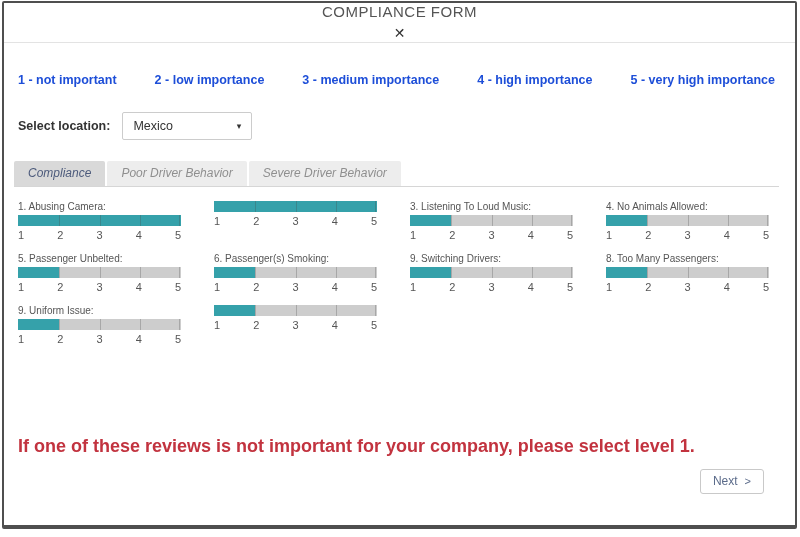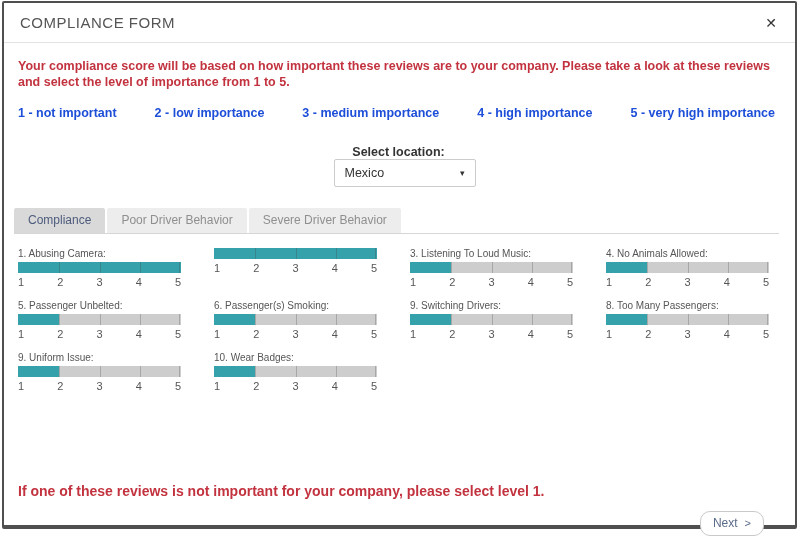--- a/index.html
+++ b/index.html
@@ -5,74 +5,73 @@
   * { margin:0; padding:0; box-sizing:border-box; }
   html,body { width:800px; height:537px; }
   body { font-family:"Liberation Sans","DejaVu Sans",sans-serif; background:#fff; position:relative; }
   .screen { position:absolute; inset:0; background:#fff; }
   .dialog {
     position:absolute; left:2px; top:1px; right:3px; bottom:8px;
     background:#fff; border:2px solid #4f4f4f; border-bottom-width:4px; border-radius:2px;
   }
   .dlg-header {
     height:40px; display:flex; align-items:center; justify-content:space-between;
-    padding:0 16px; border-bottom:1px solid #e3e3e3;
+    padding:0 16px; border-bottom:1px solid #e3e3e3;flex-direction:column;
   }
   .dlg-title { font-size:15px; color:#555; letter-spacing:.5px; font-weight:400; }
   .close-btn { font-size:14px; color:#333; cursor:pointer; line-height:1; padding:2px; }
   .dlg-body { padding:15px 16px 0 14px; }
   .alert-text { font-size:12.5px; font-weight:600; line-height:1.3; }
   .legend { display:flex; gap:38px; margin-top:15px; font-size:12.5px; font-weight:600; color:#1d4ed8; }
-  .loc-row { display:flex; align-items:center; margin-top:25px;flex-direction:column; }
+  .loc-row { display:flex; align-items:center; margin-top:25px; }
   .loc-label { font-size:12.5px; font-weight:600; color:#333; }
   .dropdown {
-    margin-left:12px; width:142px; height:28px; border:1px solid #ccc; border-radius:2px;
+    margin-left:12px; width:130px; height:28px; border:1px solid #ccc; border-radius:2px;
     display:flex; align-items:center; justify-content:space-between; padding:0 10px;
     font-size:12.5px; color:#333; cursor:pointer; background:#fff;
   }
   .dd-caret { font-size:9px; color:#333; }
   .tabstrip { margin:21px 0 0 -4px; border-bottom:1px solid #d6d6d6; }
   .tab {
     display:inline-block; padding:5px 14px 6px; margin-right:2px; font-size:12px;
-    background:#ededed; color:#8f8f8f; border-radius:2px 2px 0 0; cursor:pointer;
+    background:#ededed; color:#8f8f8f; border-radius:2px 2px 0 0; cursor:pointer;font-style:italic;
   }
   .tab.active { background:#d9d9d9; color:#4d5b7c; }
   .slider-grid {
     margin-top:14px; display:grid; grid-template-columns:repeat(4,163px);
     column-gap:33px; row-gap:12px;
   }
   .slider-label { font-size:10px; color:#555; margin-bottom:3px; white-space:nowrap; }
   .slider-track { position:relative; height:11px; background:#cdcdcd; cursor:pointer; }
   .slider-fill { position:absolute; left:0; top:0; height:100%; }
   .tick { position:absolute; top:0; width:1px; height:100%; background:rgba(70,70,70,.28); }
   .tick.t25{left:25%;} .tick.t50{left:50%;} .tick.t75{left:75%;} .tick.t100{left:calc(100% - 2px);}
   .slider-scale { display:flex; justify-content:space-between; font-size:11px; color:#555; margin-top:3px; }
-  .note-text { margin-top:90px; font-size:14px; font-weight:600; }
+  .note-text { margin-top:90px; font-size:18px; font-weight:600; }
   .footer-row { margin-top:11px; text-align:right; padding-right:15px; }
   .next-btn {
     display:inline-flex; align-items:center; gap:7px; padding:4px 12px 5px;
-    border:1px solid #c9c9c9; border-radius:10px; background:#fff; color:#5b6b8a;
+    border:1px solid #c9c9c9; border-radius:3px; background:#fff; color:#5b6b8a;
     font-size:12px; font-family:inherit; cursor:pointer;
   }
   .next-chevron { font-size:11px; }
 </style>
 </head>
 <body>
 
 <div class="screen">
   <div class="dialog">
 
     <div class="dlg-header">
       <span class="dlg-title">COMPLIANCE FORM</span>
       <span class="close-btn">✕</span>
     </div>
 
     <div class="dlg-body">
 
-      <div class="alert-text" id="main-instruction" style="color: rgb(194, 51, 63);">Your compliance score will be based on how important these reviews are to your company. Please take a look at these reviews and select the level of importance from 1 to 5.</div>
 
       <div class="legend" id="legend">
           <span class="legend-item">1 - not important</span>
           <span class="legend-item">2 - low importance</span>
           <span class="legend-item">3 - medium importance</span>
           <span class="legend-item">4 - high importance</span>
           <span class="legend-item">5 - very high importance</span>
         </div>
 
       <div class="loc-row">
@@ -232,21 +231,20 @@
     </div>
     <div class="slider-scale">
               <span>1</span>
               <span>2</span>
               <span>3</span>
               <span>4</span>
               <span>5</span>
             </div>
   </div>
           <div class="slider-item">
-    <div class="slider-label">10. Wear Badges:</div>
     <div class="slider-track">
       <div class="slider-fill" style="width: 25%; background: rgb(53, 161, 170);"></div>
       <span class="tick t25"></span>
       <span class="tick t50"></span>
       <span class="tick t75"></span>
       <span class="tick t100"></span>
     </div>
     <div class="slider-scale">
               <span>1</span>
               <span>2</span>

